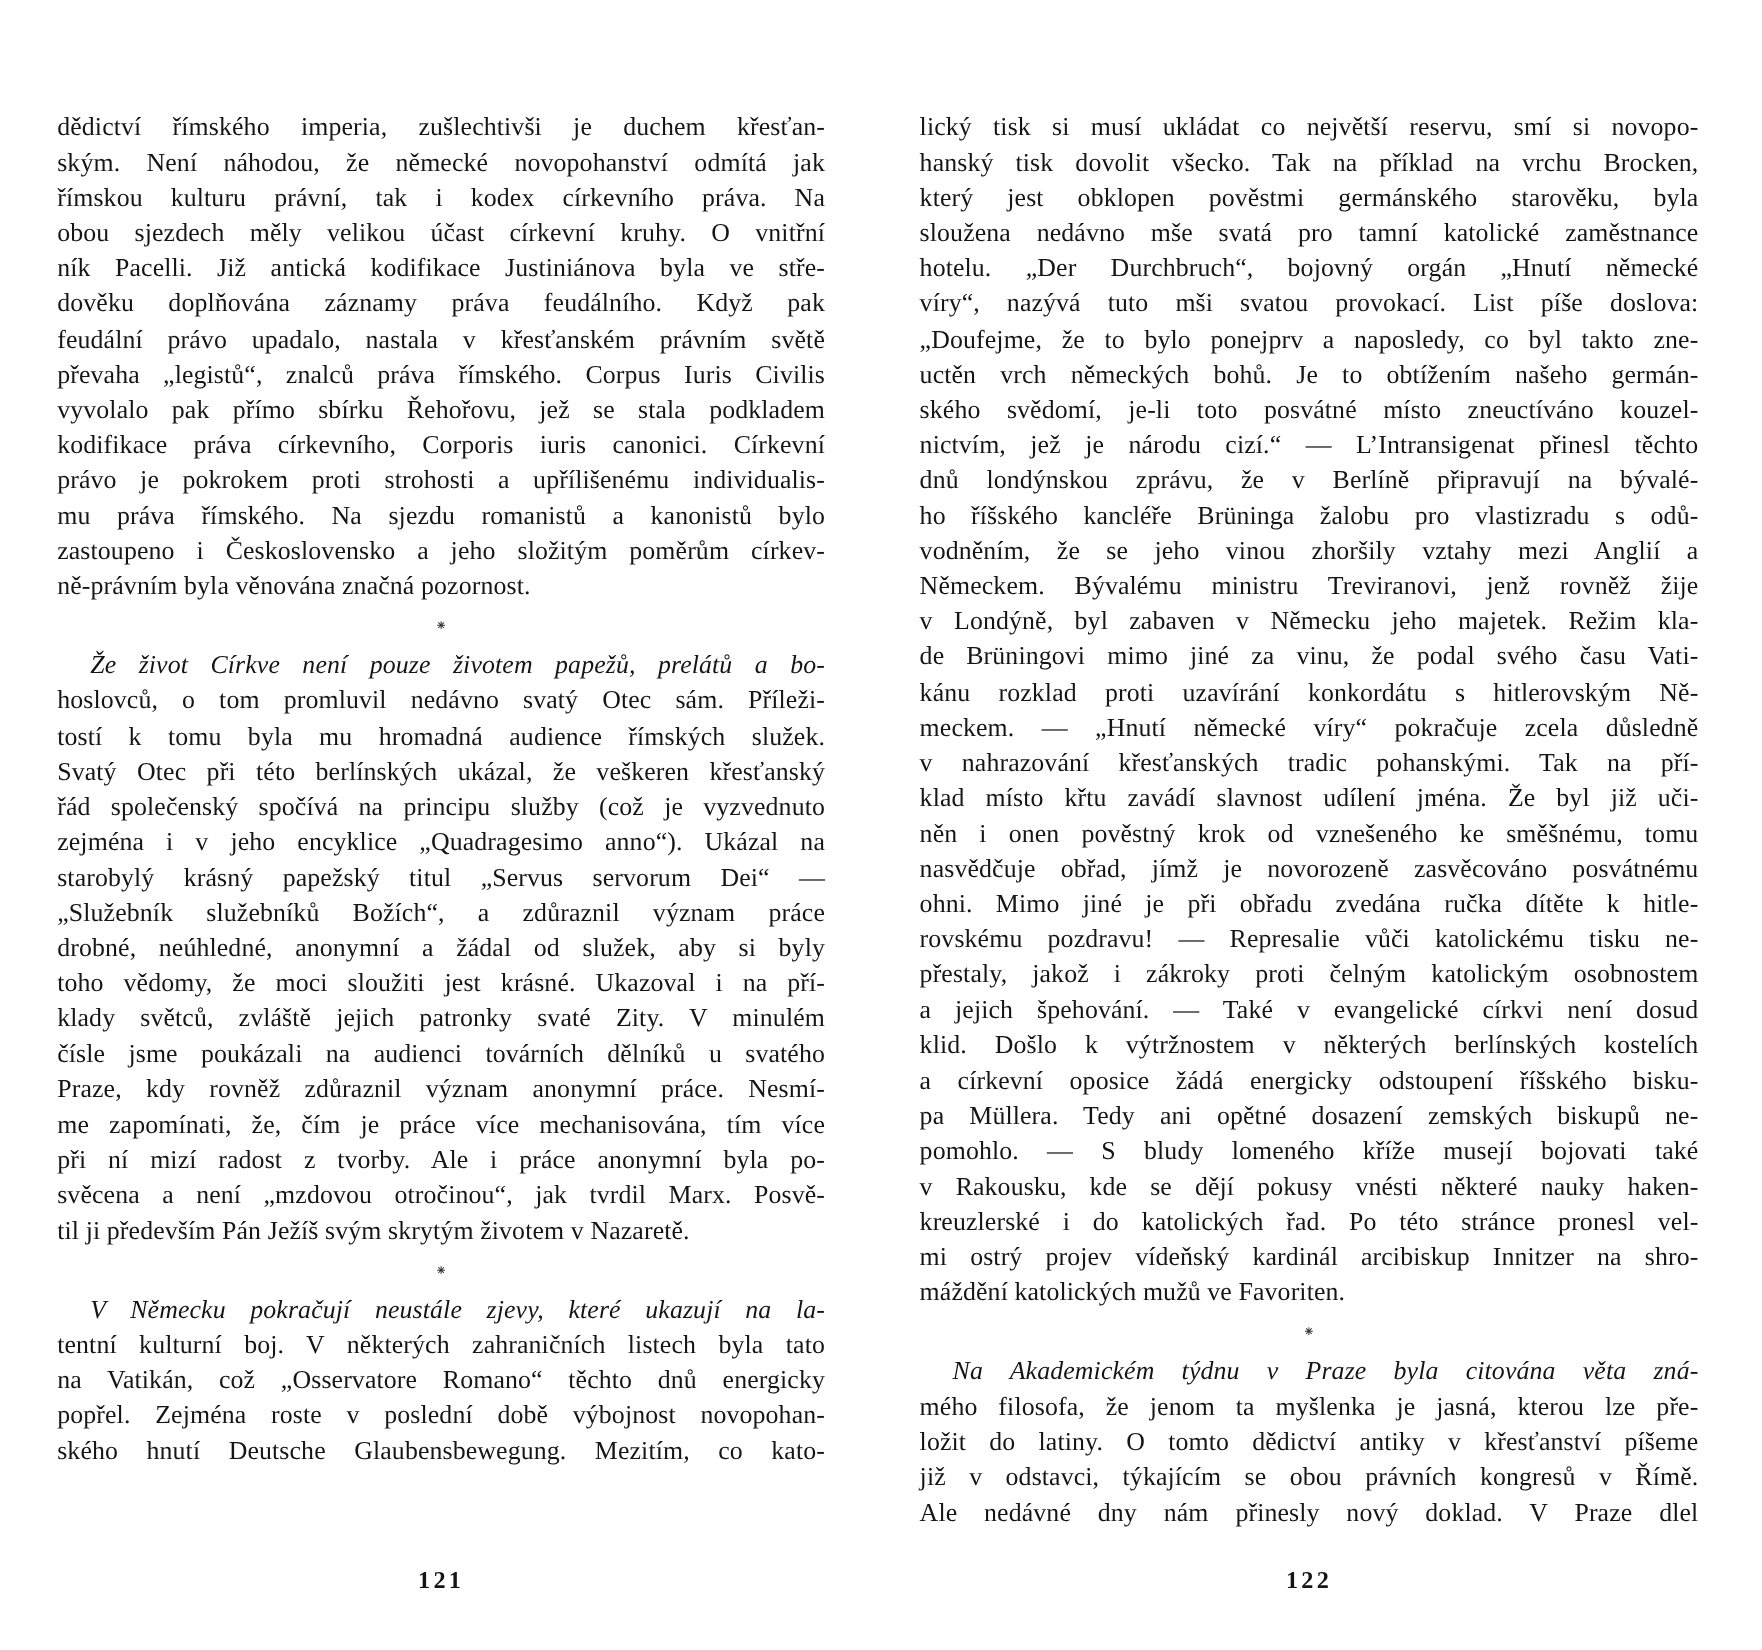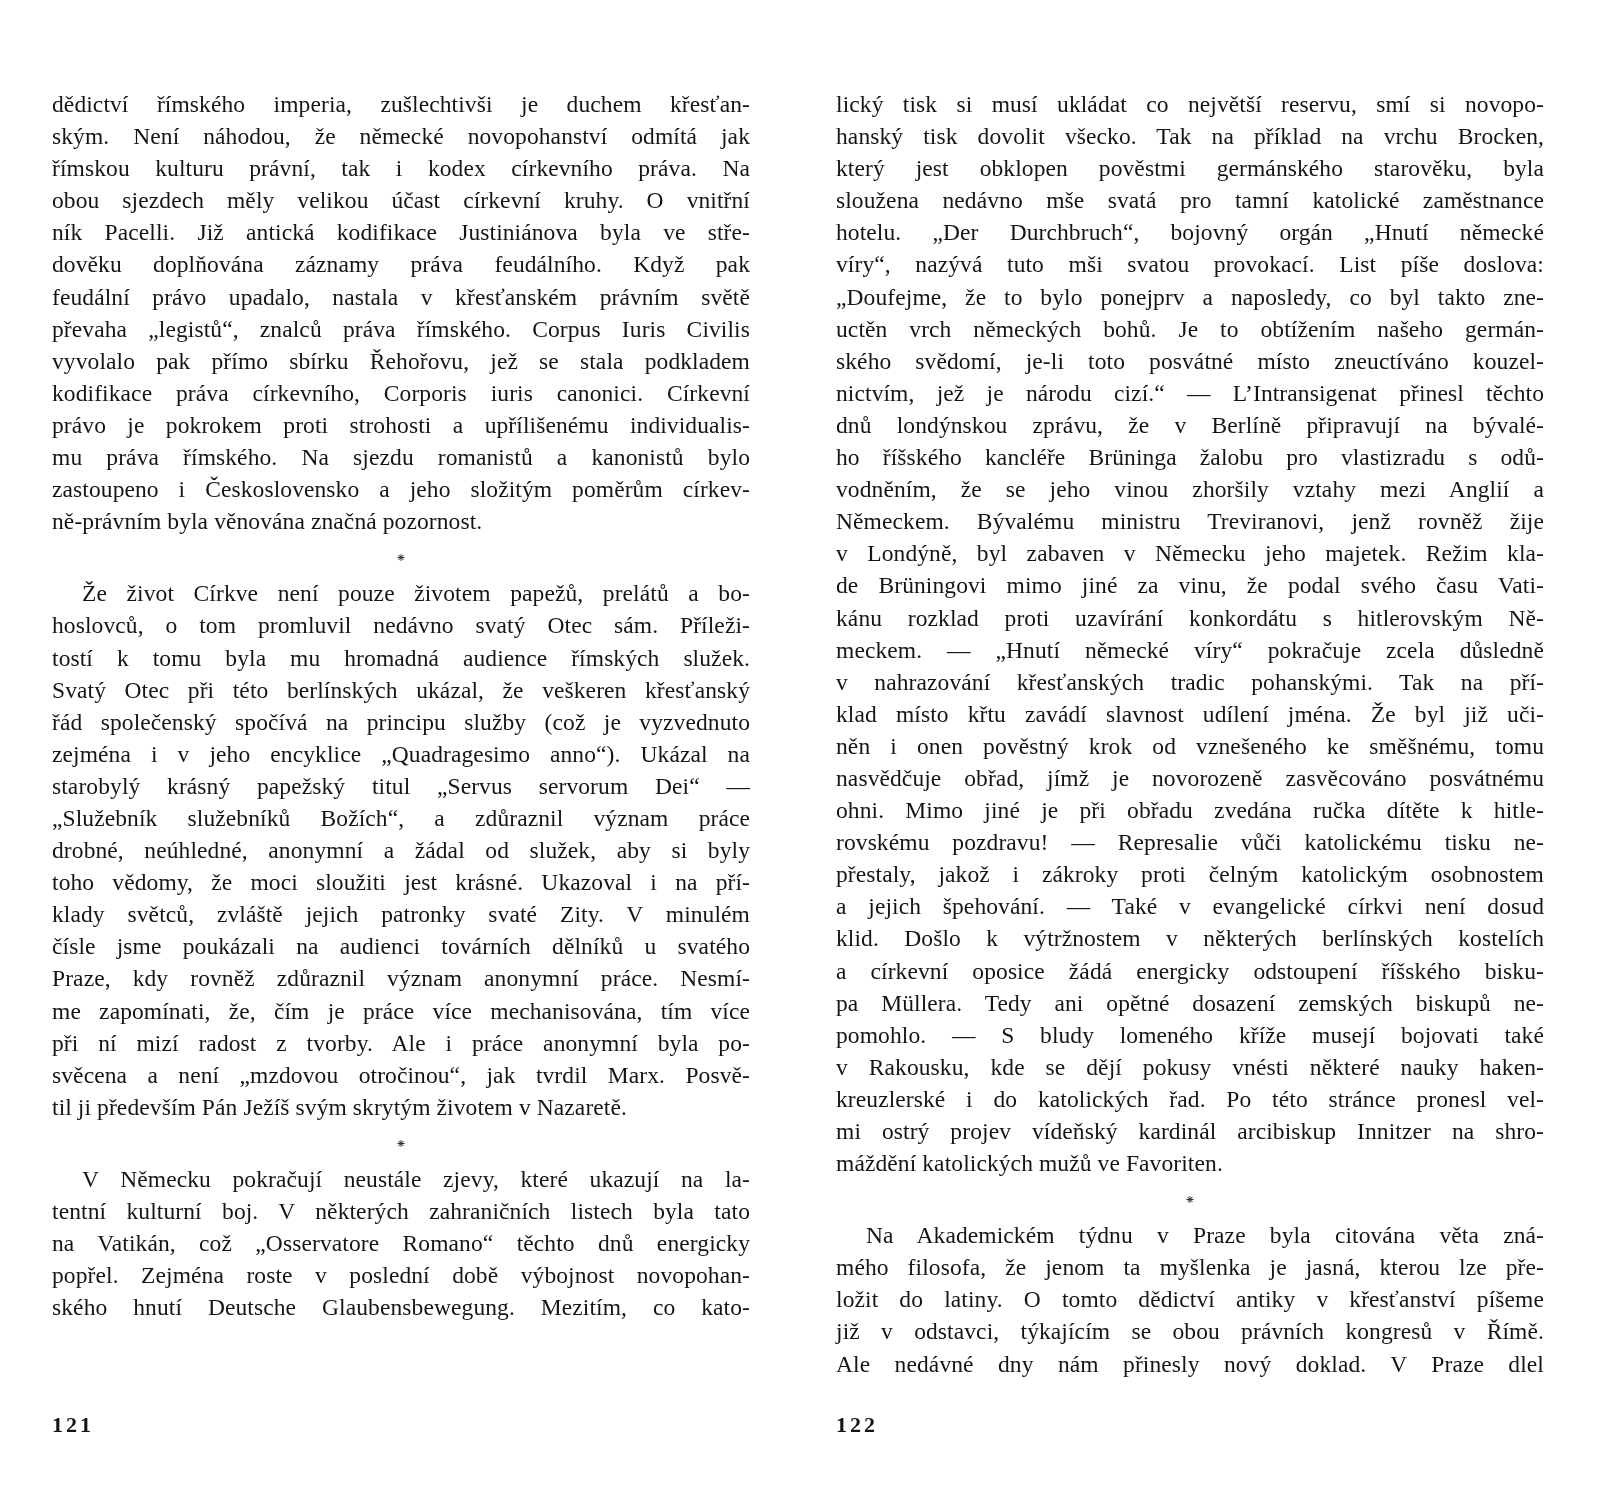--- a/index.html
+++ b/index.html
@@ -1,28 +1,28 @@
 <!DOCTYPE html>
 <html><head>
 <meta charset="utf-8">
 <style>
   html, body { margin: 0; padding: 0; background: #ffffff; }
   body { width: 1602px; height: 1500px; position: relative; overflow: hidden;
          font-family: "Liberation Serif", "DejaVu Serif", serif; color: #151515; }
-  .page { position: absolute; top: 4px; height: 1076px; }
+  .page { position: absolute; top: 16px; height: 1076px; }
   .page.left { left: 52px; width: 698px; }
   .page.right { left: 836px; width: 708px; }
   .text-block { position: absolute; left: 0; right: 0; top: 84px; }
   .line { display: block; font-size: 23.5px; line-height: 32.1px; height: 32.1px;
           white-space: nowrap; text-align: justify; text-align-last: justify; letter-spacing: 0.1px; }
   .line.last { text-align-last: left; }
-  .line.indent { padding-left: 30px; }
+  .line.indent { padding-left: 30px; font-style: italic; }
   .ornament { display: block; height: 40px; line-height: 40px; text-align: center;
               font-size: 14px; color: #333; }
-  .page-number { position: absolute; left: 0; right: 0; top: 1408px; 
+  .page-number { position: absolute; left: 0; right: 0; top: 1408px; text-align: center;
                  font-size: 22px; letter-spacing: 3px; font-weight: bold; }
 </style>
 </head>
 <body>
 
 <div class="page left">
   <div class="text-block">
     <div id="lp1">
         <span class="line">dědictví římského imperia, zušlechtivši je duchem křesťan-</span>
         <span class="line">ským. Není náhodou, že německé novopohanství odmítá jak</span>

